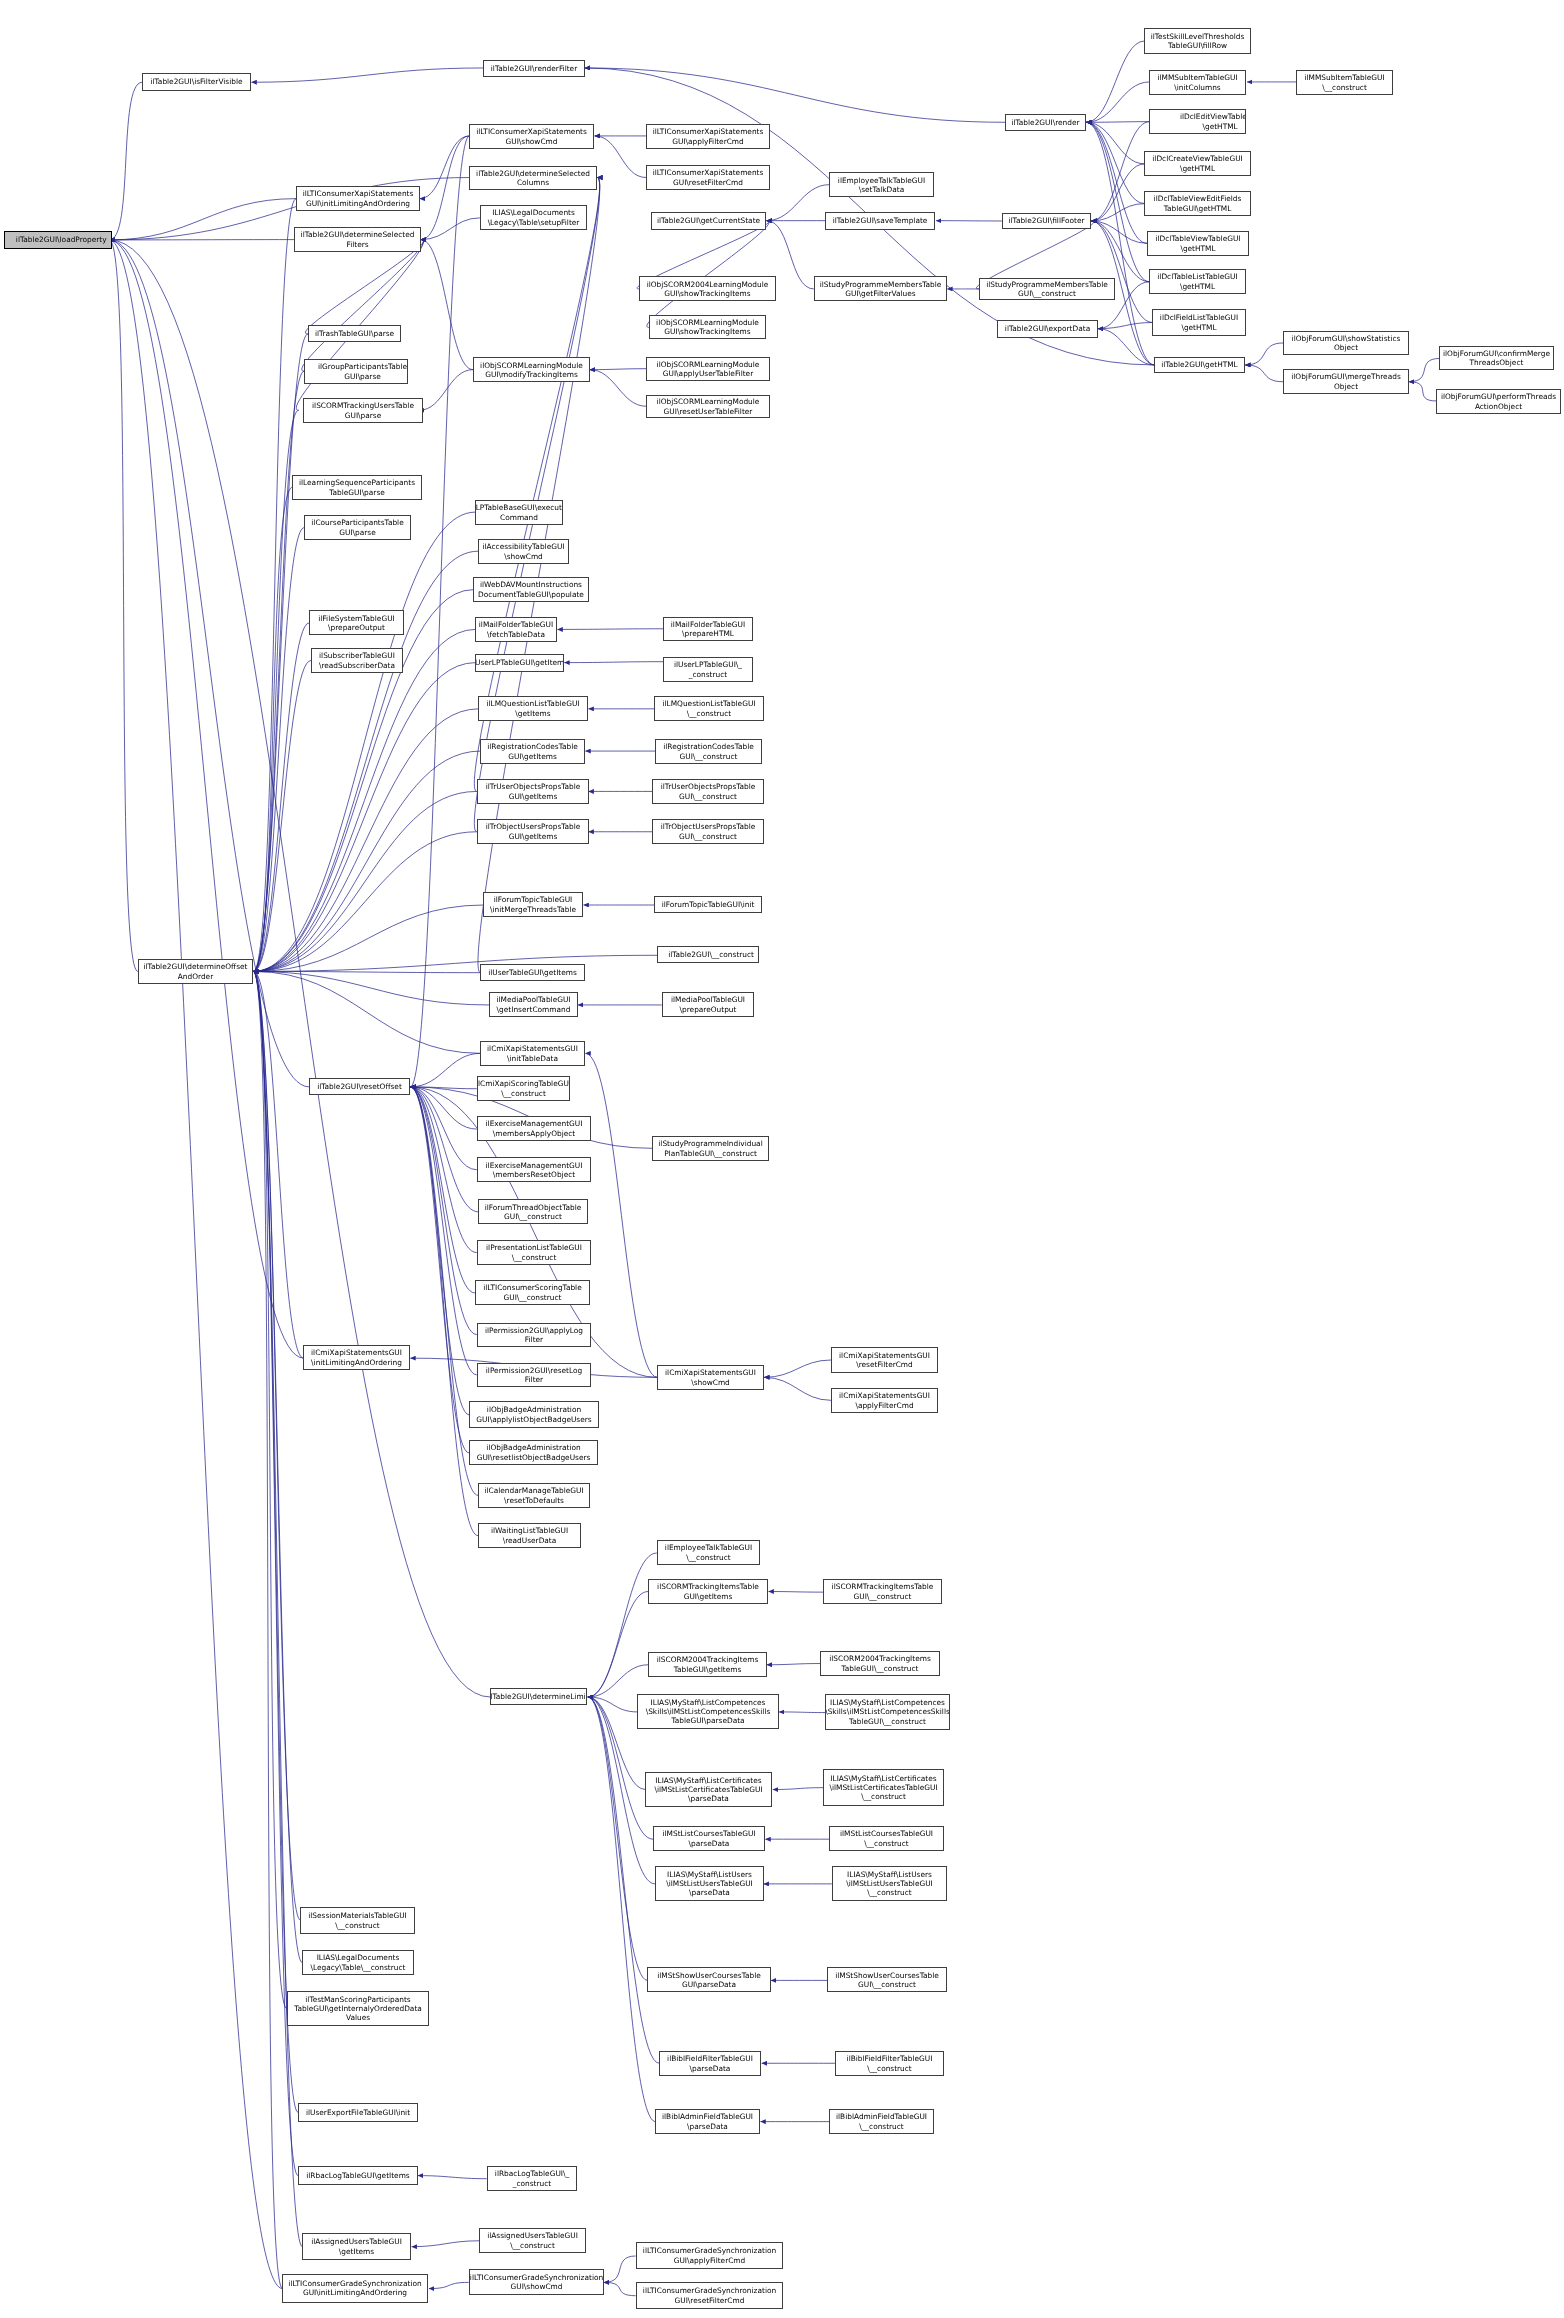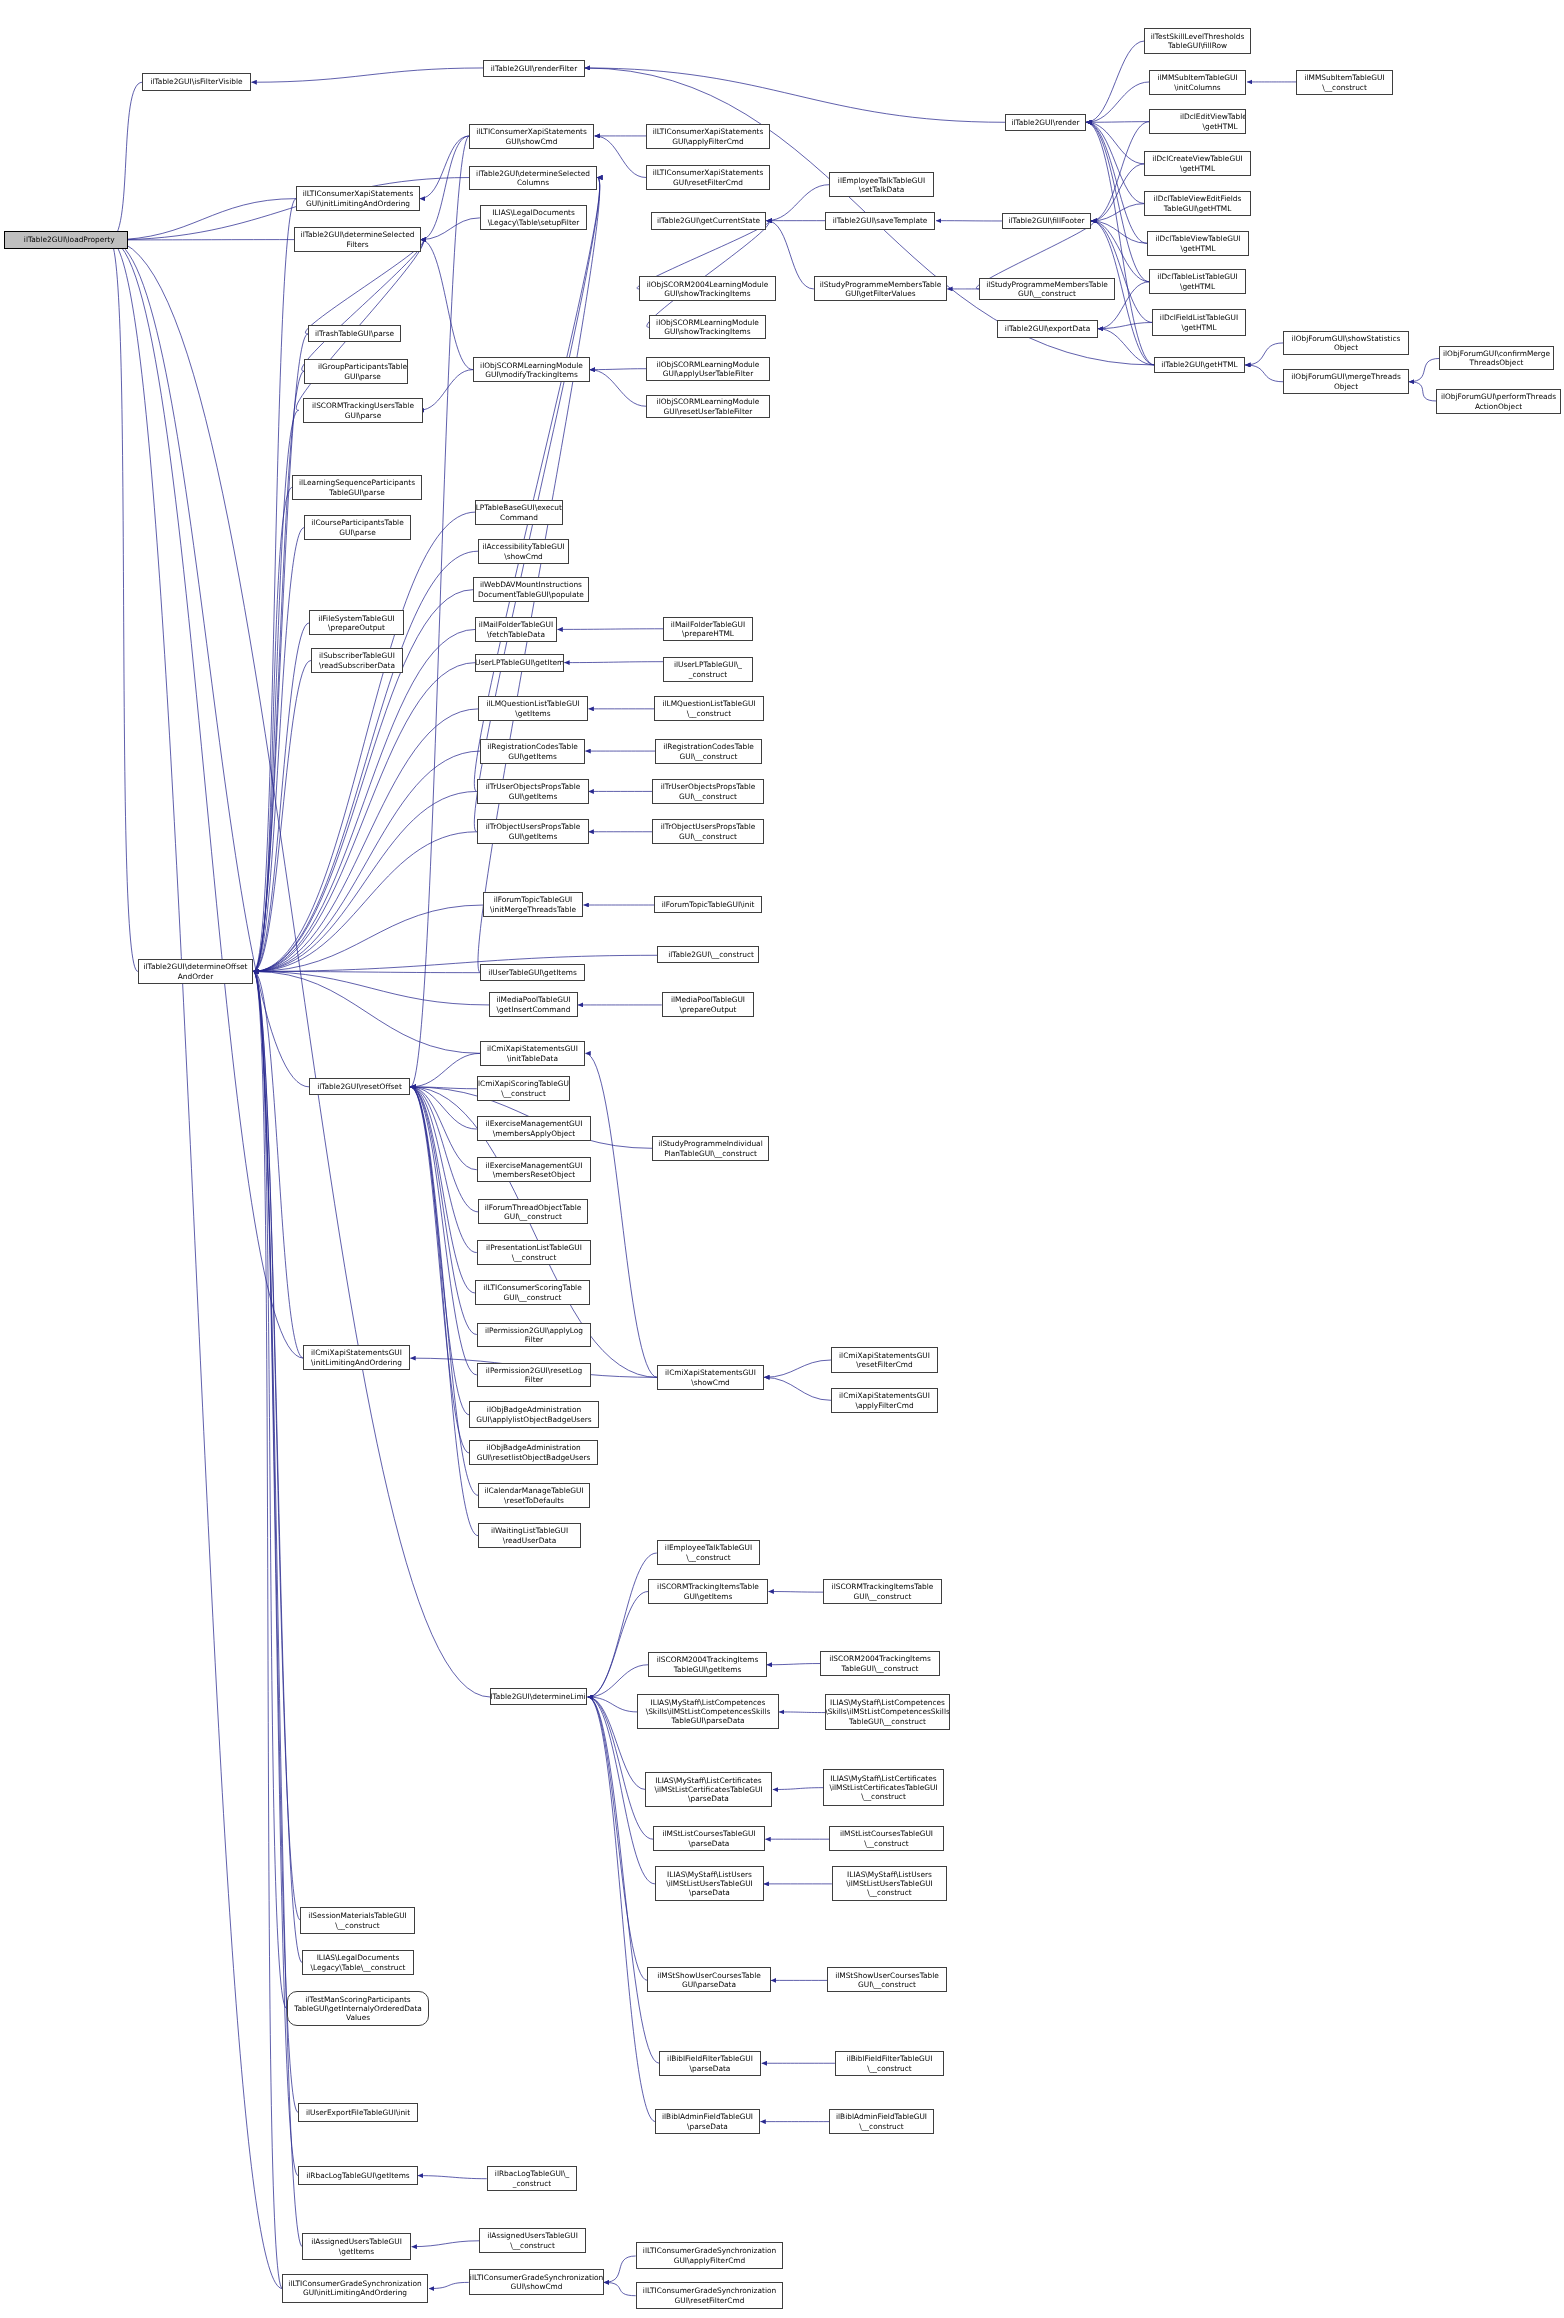--- a/index.html
+++ b/index.html
@@ -157,21 +157,21 @@
       <path d="M 1857,519.5 C 1817,519.5 1809,529.5 1769,529.5" fill="none" stroke="#29298f" stroke-width="1.2" marker-end="url(#arr)"></path>
       <path d="M 1860,588 C 1810.5,588 1799.5,197 1750,197" fill="none" stroke="#29298f" stroke-width="1.2" marker-end="url(#arr)"></path>
       <path d="M 1860,588 C 1814.1,588 1803.9,356 1758,356" fill="none" stroke="#29298f" stroke-width="1.2" marker-end="url(#arr)"></path>
       <path d="M 1860,588 C 1819.05,588 1809.95,529.5 1769,529.5" fill="none" stroke="#29298f" stroke-width="1.2" marker-end="url(#arr)"></path>
       <path d="M 2067,552.5 C 2027,552.5 2046,588 2006,588" fill="none" stroke="#29298f" stroke-width="1.2" marker-end="url(#arr)"></path>
       <path d="M 2067,615 C 2027,615 2046,588 2006,588" fill="none" stroke="#29298f" stroke-width="1.2" marker-end="url(#arr)"></path>
       <path d="M 2319,577.5 C 2279,577.5 2310,615 2270,615" fill="none" stroke="#29298f" stroke-width="1.2" marker-end="url(#arr)"></path>
       <path d="M 2314,646 C 2274,646 2310,615 2270,615" fill="none" stroke="#29298f" stroke-width="1.2" marker-end="url(#arr)"></path>
     </svg>
   <div id="nodes">
-      <div class="node hl" style="left: 3.7px; top: 231px; width: 124px; height: 18px; padding-left: 9px;">ilTable2GUI\loadProperty</div>
+      <div class="node hl" style="left: 3.7px; top: 231px; width: 108px; height: 18px; padding-left: 9px;">ilTable2GUI\loadProperty</div>
       <div class="node" style="left: 142px; top: 73px; width: 109px; height: 18px;">ilTable2GUI\isFilterVisible</div>
       <div class="node" style="left: 483px; top: 60px; width: 102px; height: 17px;">ilTable2GUI\renderFilter</div>
       <div class="node" style="left: 294px; top: 227px; width: 127px; height: 25px;">ilTable2GUI\determineSelected
 Filters</div>
       <div class="node" style="left: 469px; top: 124px; width: 125px; height: 25px;">ilLTIConsumerXapiStatements
 GUI\showCmd</div>
       <div class="node" style="left: 646px; top: 124px; width: 124px; height: 25px;">ilLTIConsumerXapiStatements
 GUI\applyFilterCmd</div>
       <div class="node" style="left: 646px; top: 165px; width: 124px; height: 25px;">ilLTIConsumerXapiStatements
 GUI\resetFilterCmd</div>
@@ -364,21 +364,21 @@
       <div class="node" style="left: 827px; top: 1967px; width: 120px; height: 25.4px;">ilMStShowUserCoursesTable
 GUI\__construct</div>
       <div class="node" style="left: 835px; top: 2051px; width: 109px; height: 25px;">ilBiblFieldFilterTableGUI
 \__construct</div>
       <div class="node" style="left: 829px; top: 2109px; width: 105px; height: 25px;">ilBiblAdminFieldTableGUI
 \__construct</div>
       <div class="node" style="left: 300px; top: 1907px; width: 115px; height: 27px;">ilSessionMaterialsTableGUI
 \__construct</div>
       <div class="node" style="left: 302px; top: 1950px; width: 112px; height: 25px;">ILIAS\LegalDocuments
 \Legacy\Table\__construct</div>
-      <div class="node" style="left: 287px; top: 1991px; width: 142px; height: 35px; border-radius: 10px;">ilTestManScoringParticipants
+      <div class="node" style="left: 287px; top: 1991px; width: 142px; height: 35px;">ilTestManScoringParticipants
 TableGUI\getInternalyOrderedData
 Values</div>
       <div class="node" style="left: 298px; top: 2103px; width: 120px; height: 18.6px;">ilUserExportFileTableGUI\init</div>
       <div class="node" style="left: 298px; top: 2166px; width: 120px; height: 18.6px;">ilRbacLogTableGUI\getItems</div>
       <div class="node" style="left: 487px; top: 2166px; width: 90px; height: 25px;">ilRbacLogTableGUI\_
 _construct</div>
       <div class="node" style="left: 302px; top: 2233px; width: 109px; height: 27px;">ilAssignedUsersTableGUI
 \getItems</div>
       <div class="node" style="left: 479px; top: 2228px; width: 107px; height: 25px;">ilAssignedUsersTableGUI
 \__construct</div>

